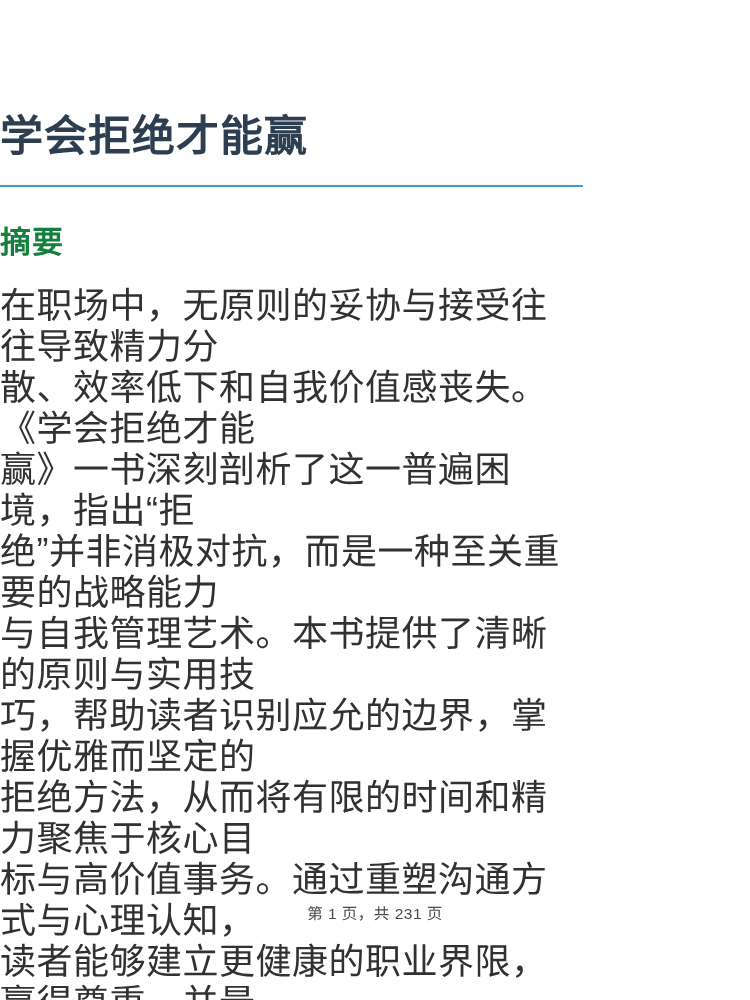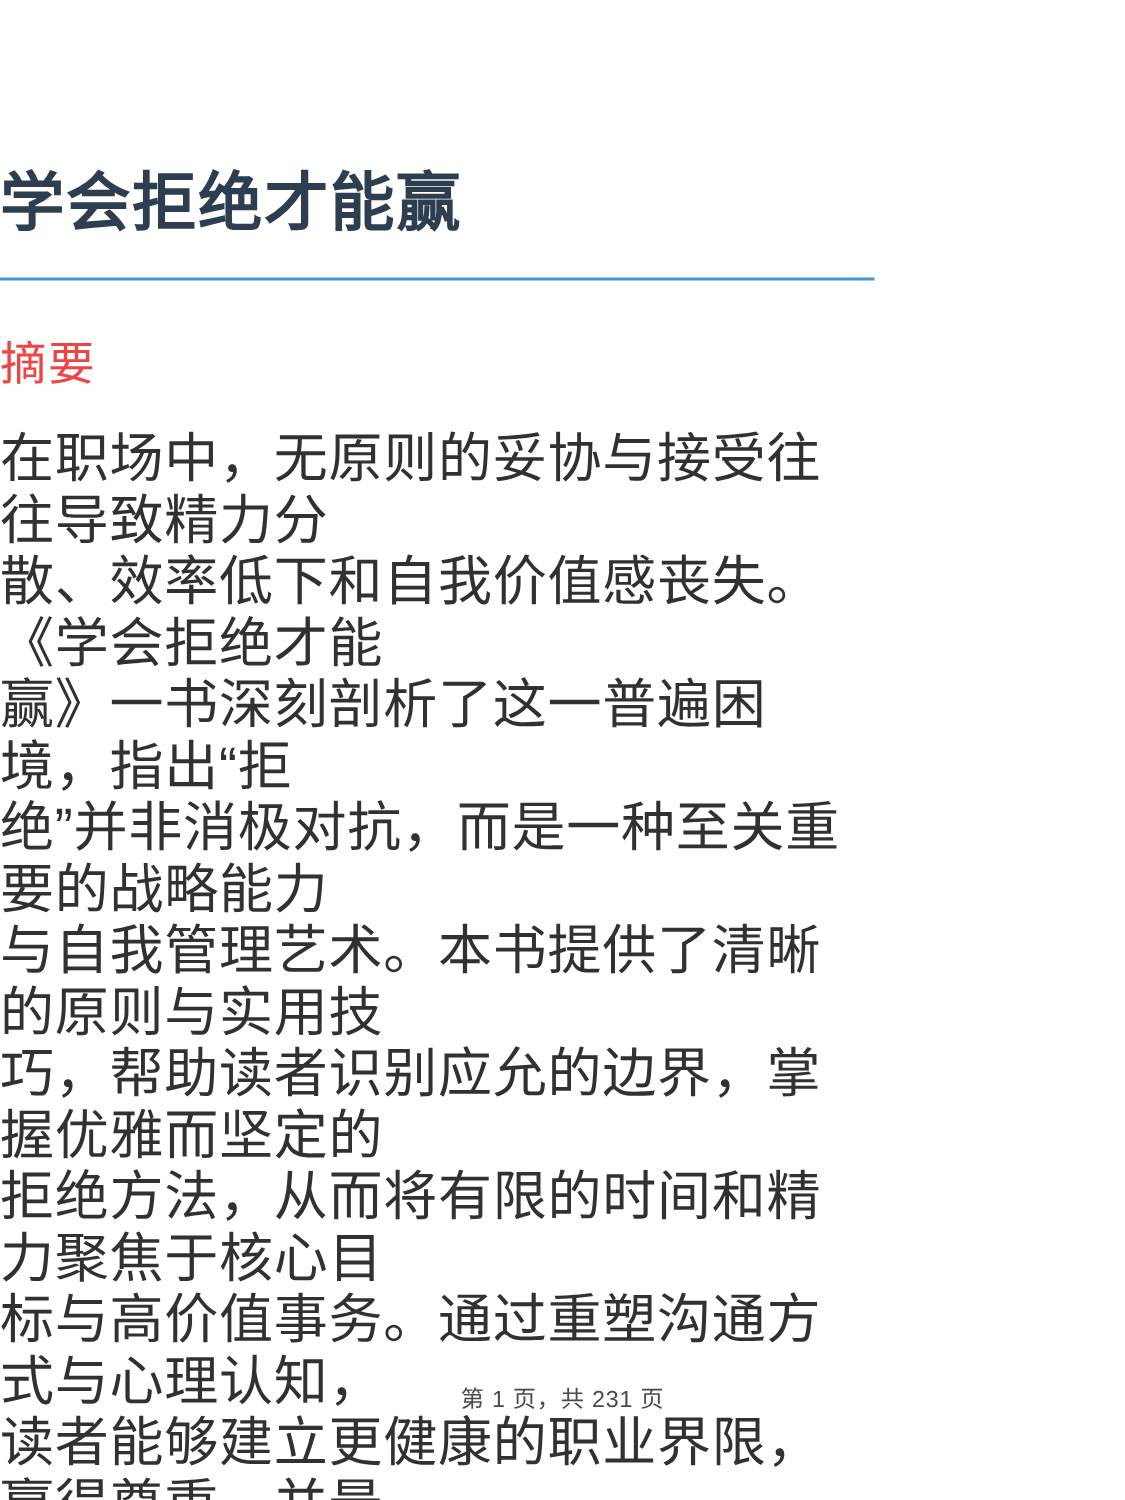--- a/index.html
+++ b/index.html
@@ -31,39 +31,39 @@
   }
   .title-divider {
     margin: 24px 0 0 0;
     border: none;
     border-top: 2px solid #4198d3;
     height: 0;
     width: 583px;
   }
   .section-heading {
     margin: 0;
-    font-weight: normal;
+    font-weight: bold;
     font-size: 31px;
     line-height: 36px;
-    color: #ef4444;
+    color: #15803d;
     letter-spacing: 1px;
   }
   .heading-abstract { margin-top: 38px; }
   .abstract-text {
     margin: 24px 0 0 0;
     font-size: 36px;
     line-height: 41px;
     color: #313131;
     white-space: pre-line;
     letter-spacing: 0.5px;
   }
   .page-footer {
     position: absolute;
     left: 0;
-    top: 924px;
+    top: 904px;
     width: 750px;
     text-align: center;
     font-size: 15.5px;
     line-height: 19px;
     color: #4a4a4a;
     letter-spacing: 0.5px;
   }
 </style>
 </head>
 <body>

